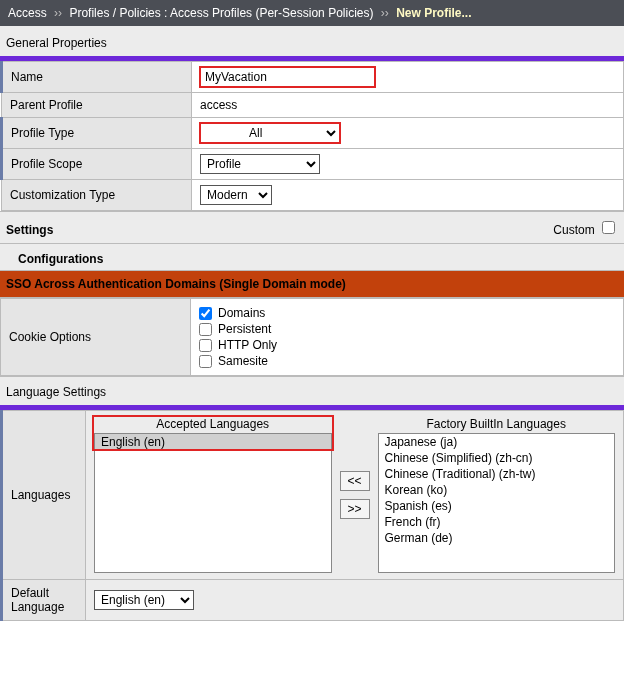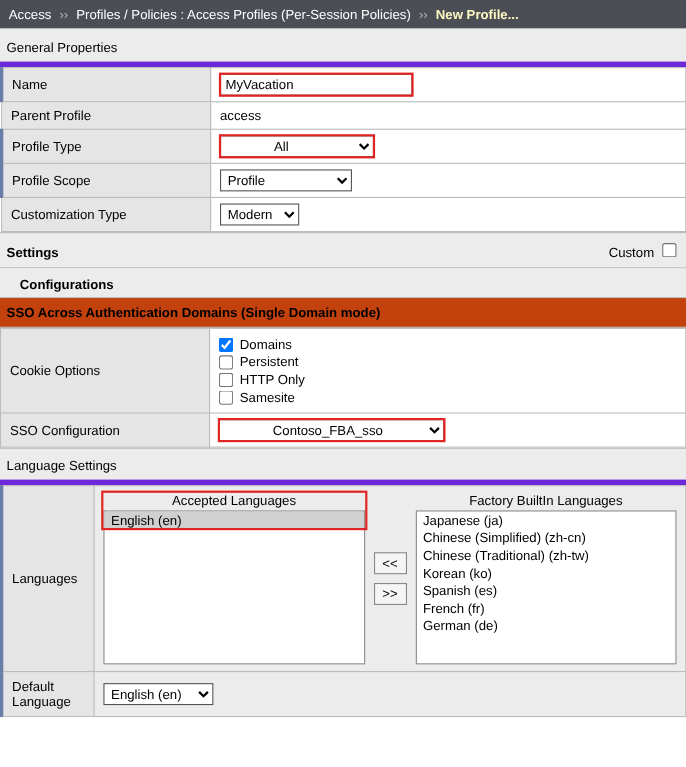--- a/index.html
+++ b/index.html
@@ -228,28 +228,20 @@
             <span>Persistent</span>
           </div>
       <div class="chk-line">
             <input type="checkbox" style="">
             <span>HTTP Only</span>
           </div>
       <div class="chk-line">
             <input type="checkbox" style="">
             <span>Samesite</span>
           </div>
-    </td>
-  </tr>
-  <tr>
-    <td class="label-cell">SSO Configuration</td>
-    <td class="value-cell">
-      <select class="hl-red" style="width:205px">
-        <option>Contoso_FBA_sso</option>
-      </select>
     </td>
   </tr>
 </tbody>
   </table>
 
 <div class="section-title">Language Settings</div>
 <div class="lang-wrap">
 <table class="lang-inner-table">
   <tbody>
   <tr>

